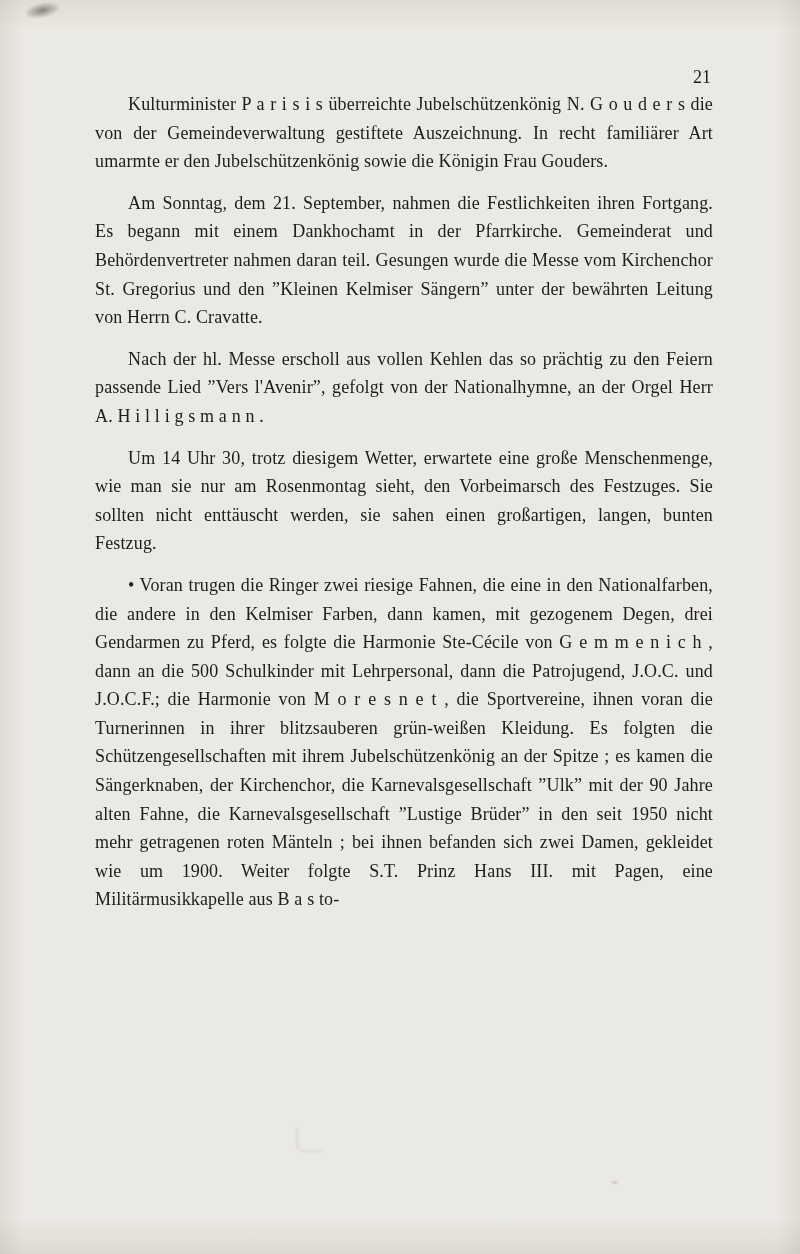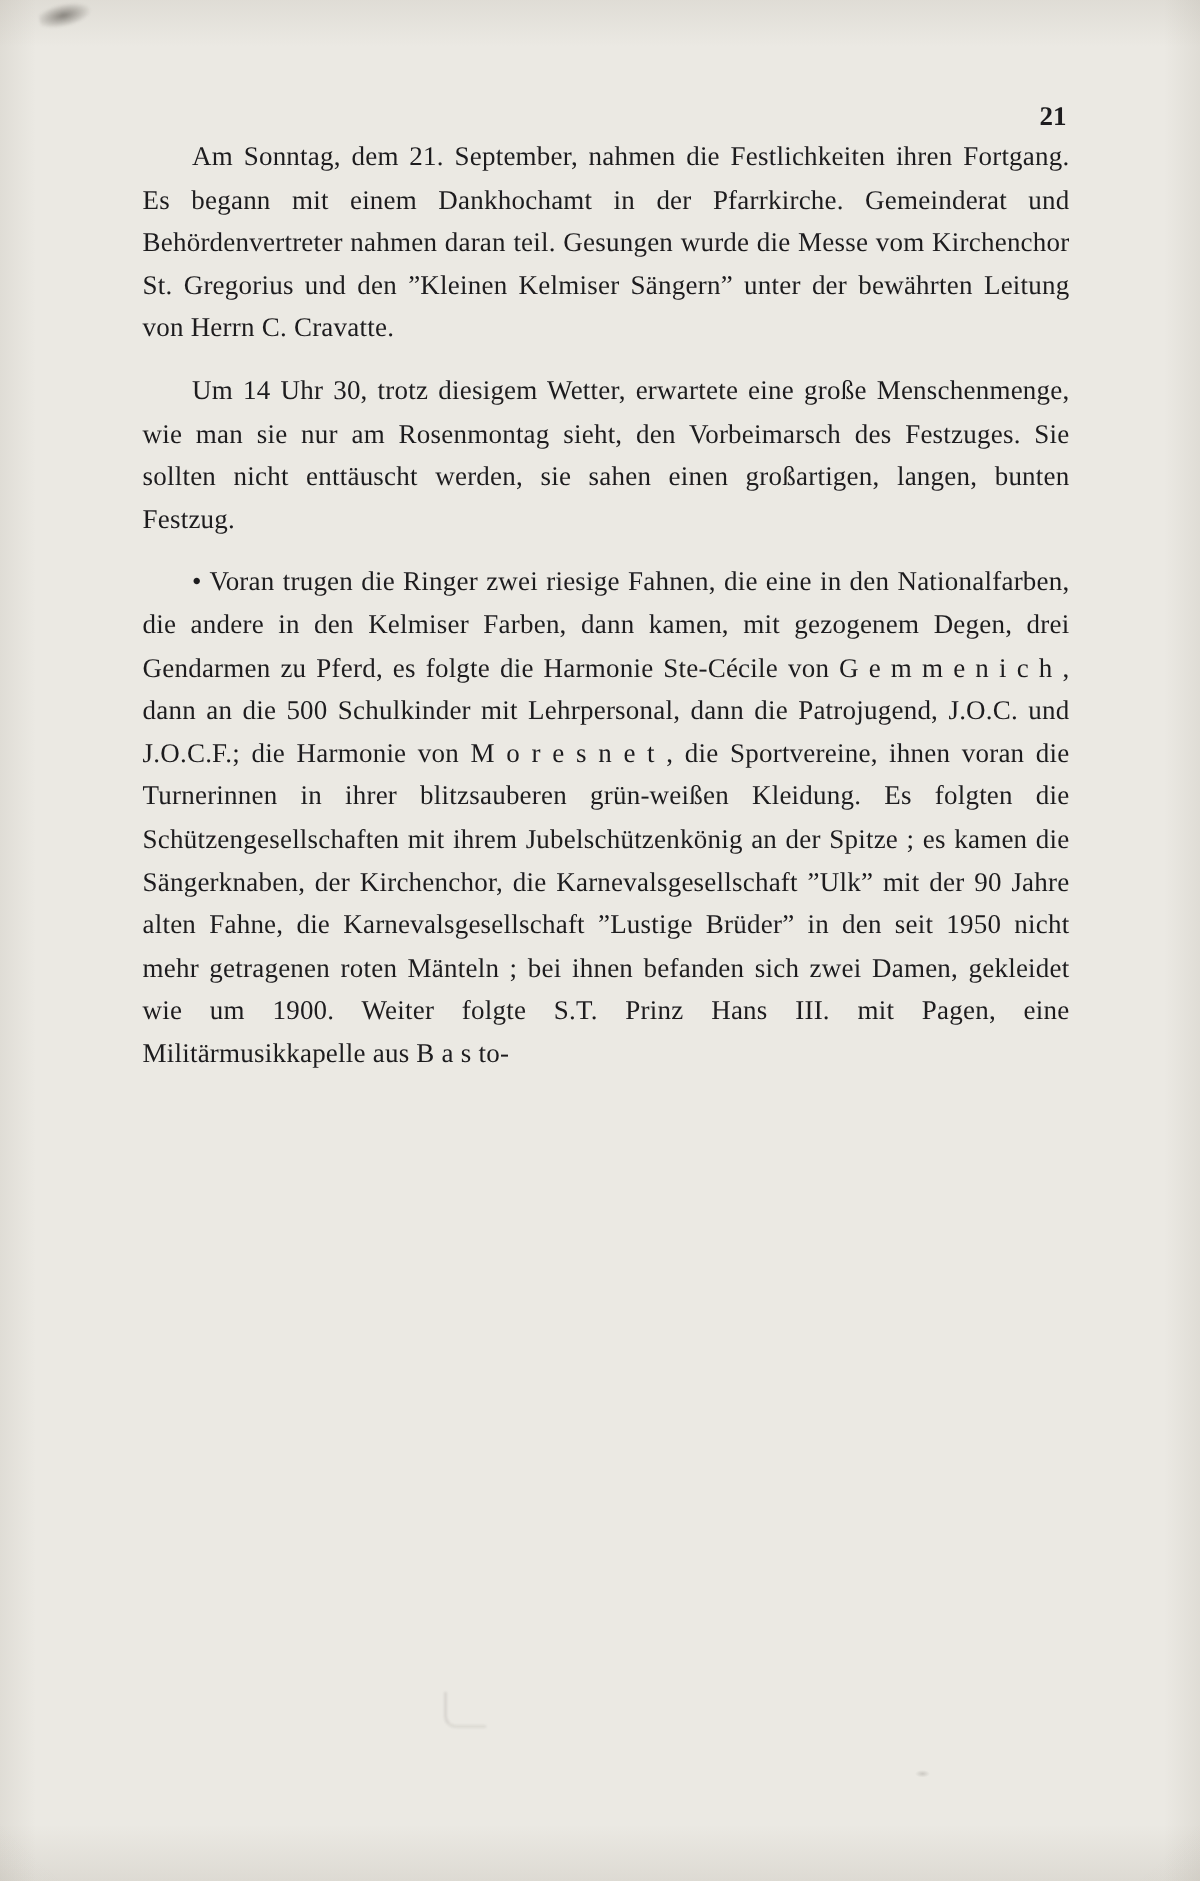--- a/index.html
+++ b/index.html
@@ -26,21 +26,20 @@
     position: absolute;
     left: 95px;
     top: 64px;
     width: 618px;
   }
   .page-number {
     text-align: right;
     font-size: 18px;
     line-height: 26px;
     padding-right: 2px;
-    font-weight: bold;
   }
   .para {
     margin: 0 0 13px 0;
     font-size: 18px;
     line-height: 28.6px;
     text-align: justify;
     text-indent: 33px;
     letter-spacing: 0.15px;
   }
   
@@ -66,16 +65,18 @@
 </head>
 <body>
 
 <div class="paper-shading"></div>
 <div class="artifact artifact-smudge"></div>
 <div class="artifact artifact-mark-bottom"></div>
 <div class="artifact artifact-speck"></div>
 
 <div class="text-block">
   <div class="page-number">21</div>
+  <p class="para">Kulturminister P a r i s i s überreichte Jubelschützenkönig N. G o u d e r s die von der Gemeindeverwaltung gestiftete Auszeichnung. In recht familiärer Art umarmte er den Jubelschützenkönig sowie die Königin Frau Gouders.</p>
   <p class="para">Am Sonntag, dem 21. September, nahmen die Festlichkeiten ihren Fortgang. Es begann mit einem Dankhochamt in der Pfarrkirche. Gemeinderat und Behördenvertreter nahmen daran teil. Gesungen wurde die Messe vom Kirchenchor St. Gregorius und den ”Kleinen Kelmiser Sängern” unter der bewährten Leitung von Herrn C. Cravatte.</p>
+  <p class="para">Nach der hl. Messe erscholl aus vollen Kehlen das so prächtig zu den Feiern passende Lied ”Vers l'Avenir”, gefolgt von der Nationalhymne, an der Orgel Herr A. H i l l i g s m a n n .</p>
   <p class="para">Um 14 Uhr 30, trotz diesigem Wetter, erwartete eine große Menschenmenge, wie man sie nur am Rosenmontag sieht, den Vorbeimarsch des Festzuges. Sie sollten nicht enttäuscht werden, sie sahen einen großartigen, langen, bunten Festzug.</p>
   <p class="para">• Voran trugen die Ringer zwei riesige Fahnen, die eine in den Nationalfarben, die andere in den Kelmiser Farben, dann kamen, mit gezogenem Degen, drei Gendarmen zu Pferd, es folgte die Harmonie Ste-Cécile von G e m m e n i c h , dann an die 500 Schulkinder mit Lehrpersonal, dann die Patrojugend, J.O.C. und J.O.C.F.; die Harmonie von M o r e s n e t , die Sportvereine, ihnen voran die Turnerinnen in ihrer blitzsauberen grün-weißen Kleidung. Es folgten die Schützengesellschaften mit ihrem Jubelschützenkönig an der Spitze ; es kamen die Sängerknaben, der Kirchenchor, die Karnevalsgesellschaft ”Ulk” mit der 90 Jahre alten Fahne, die Karnevalsgesellschaft ”Lustige Brüder” in den seit 1950 nicht mehr getragenen roten Mänteln ; bei ihnen befanden sich zwei Damen, gekleidet wie um 1900. Weiter folgte S.T. Prinz Hans III. mit Pagen, eine Militärmusikkapelle aus B a s to-</p>
 </div>
 
 </body></html>

